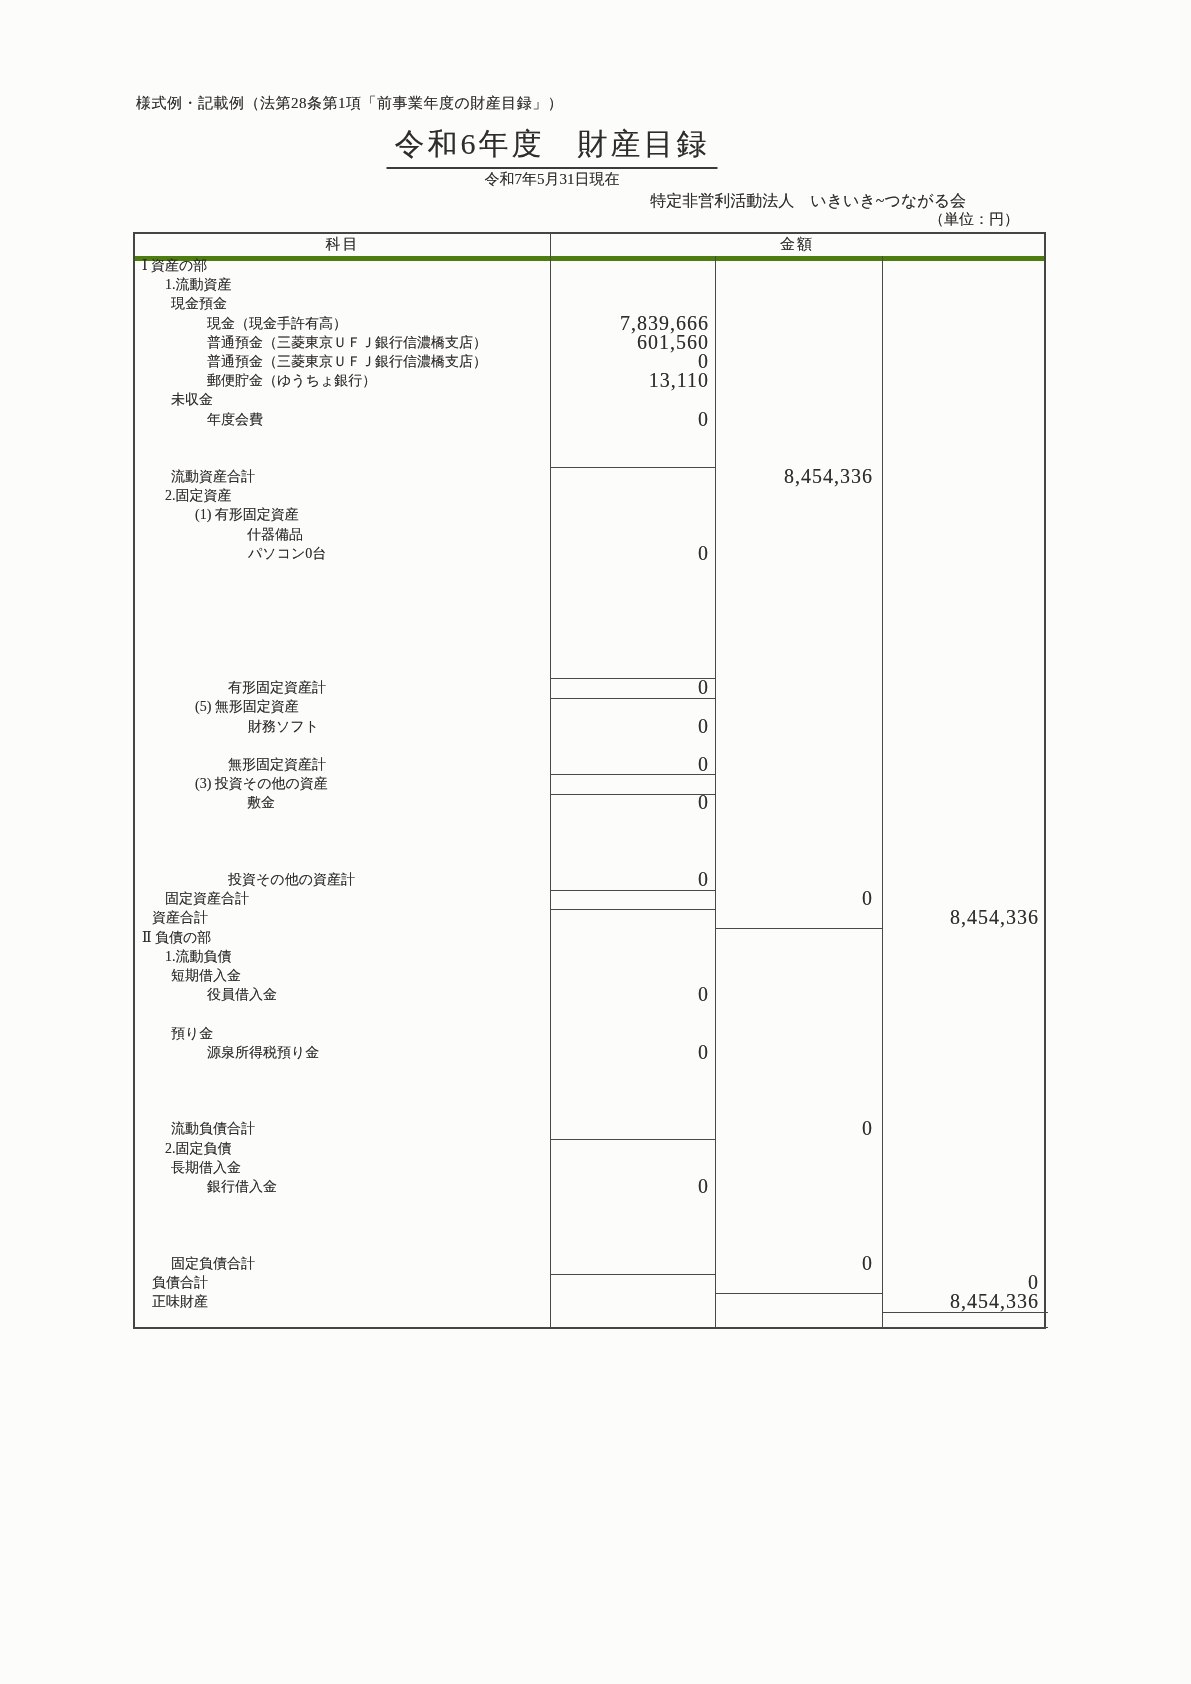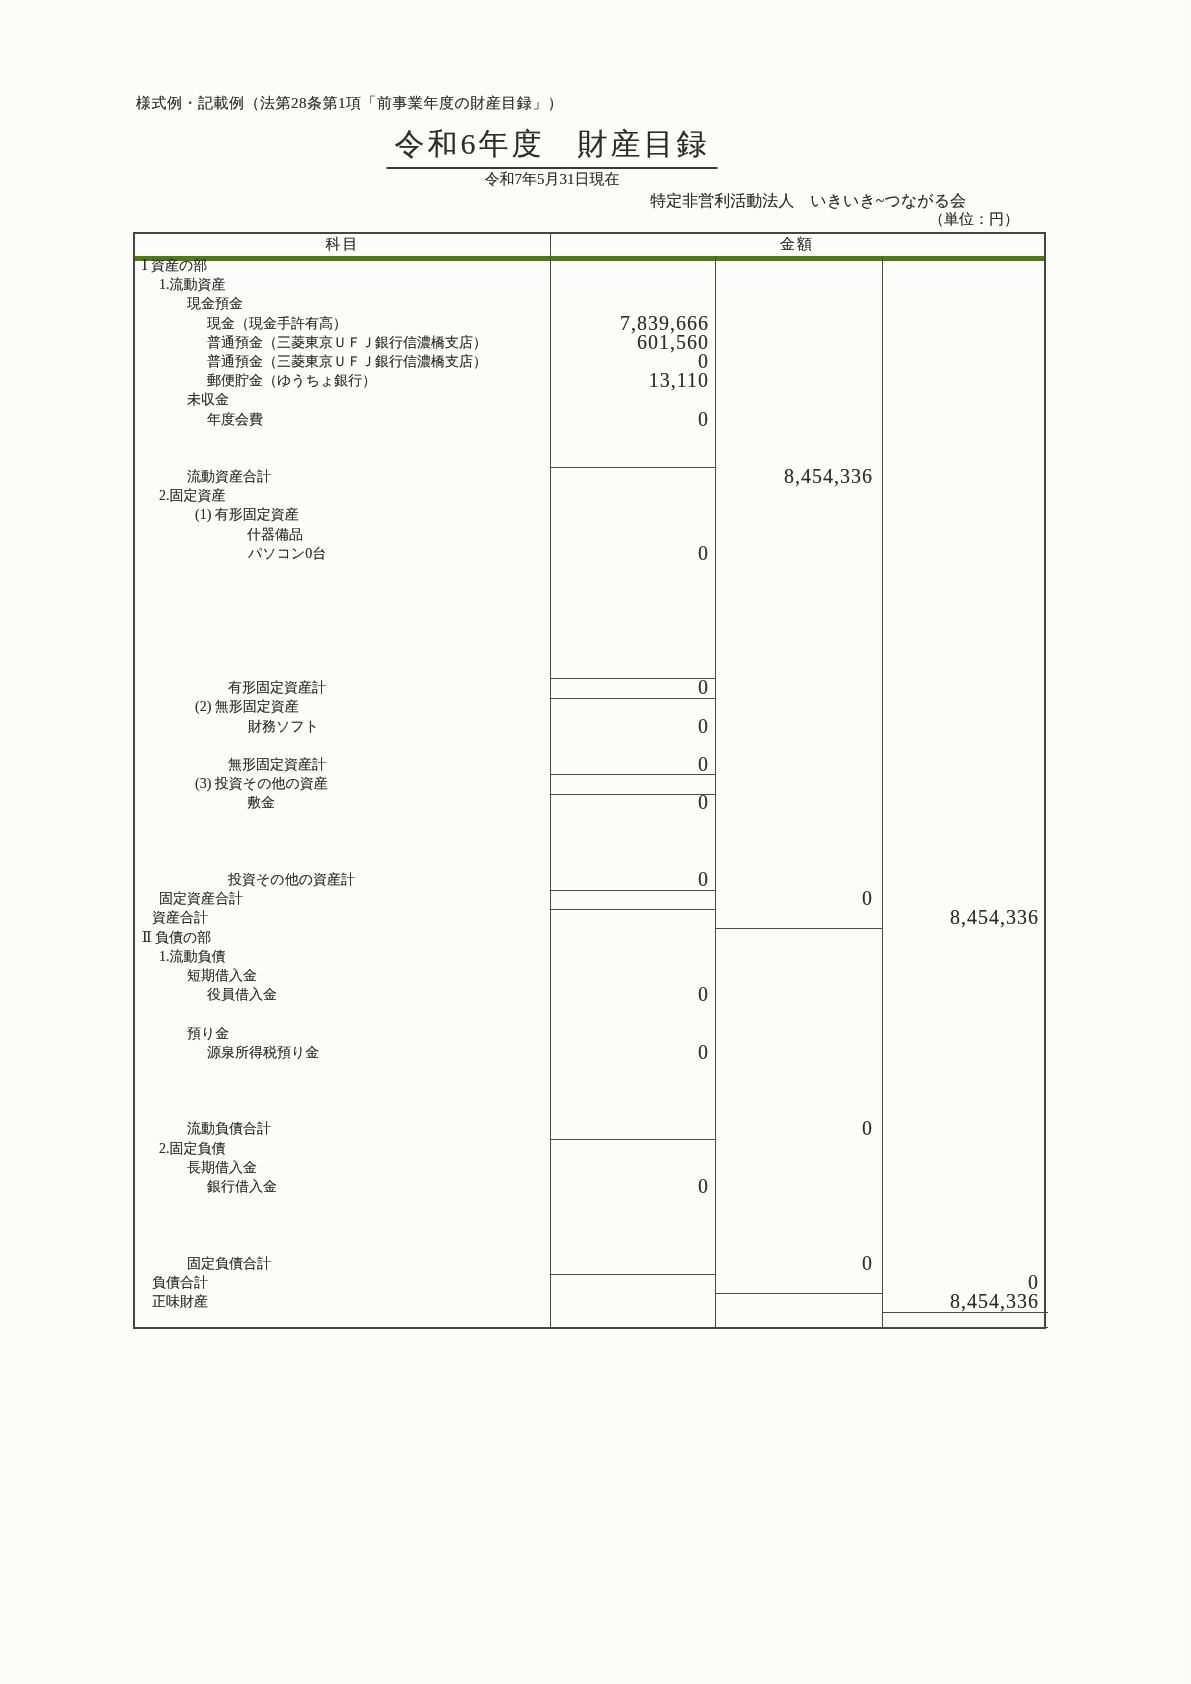--- a/index.html
+++ b/index.html
@@ -26,21 +26,21 @@
   .tbody{position:absolute;top:22px;left:0;right:0;}
   .r{display:flex;height:19.2px;line-height:19.2px;font-size:14px;}
   .c1{width:415px;box-sizing:border-box;overflow:hidden;white-space:nowrap;}
   .c2{width:165px;box-sizing:border-box;text-align:right;padding-right:6px;}
   .c3{width:167px;box-sizing:border-box;text-align:right;padding-right:9px;}
   .c4{width:166px;box-sizing:border-box;text-align:right;padding-right:5px;}
   .ml2{margin-left:165px;}
   .ml3{margin-left:332px;}
   .amt{letter-spacing:1px;font-size:20px;}
   .i0{padding-left:7px;}   .i0x{padding-left:17px;}
-  .i1{padding-left:24px;}  .i2{padding-left:52px;}
+  .i1{padding-left:30px;}  .i2{padding-left:36px;}
   .i3{padding-left:72px;}  .ip{padding-left:60px;}
   .is{padding-left:93px;}  .i4{padding-left:112px;} .i5{padding-left:113px;}
 </style>
 </head>
 <body>
 
 <div class="sheet">
   <div class="note">様式例・記載例（法第28条第1項「前事業年度の財産目録」）</div>
   <div class="title">令和6年度　財産目録</div>
   <div class="docdate">令和7年5月31日現在</div>
@@ -127,21 +127,21 @@
       <div class="r"></div>
       <div class="r"></div>
       <div class="r"></div>
       <div class="r"></div>
       <div class="r"></div>
       <div class="r">
           <span class="c1 is">有形固定資産計</span>
           <span class="c2 amt">0</span>
         </div>
       <div class="r">
-          <span class="c1 ip">(2) 無形固定資産</span>
+          <span class="c1 ip">(5) 無形固定資産</span>
         </div>
       <div class="r">
           <span class="c1 i5">財務ソフト</span>
           <span class="c2 amt">0</span>
         </div>
       <div class="r"></div>
       <div class="r">
           <span class="c1 is">無形固定資産計</span>
           <span class="c2 amt">0</span>
         </div>

